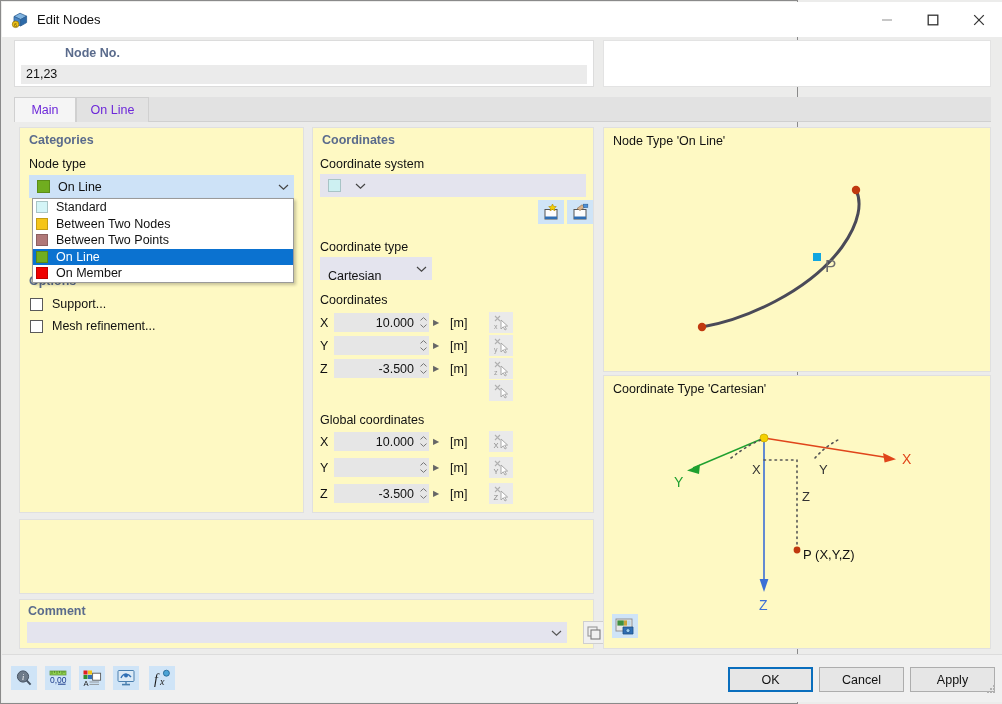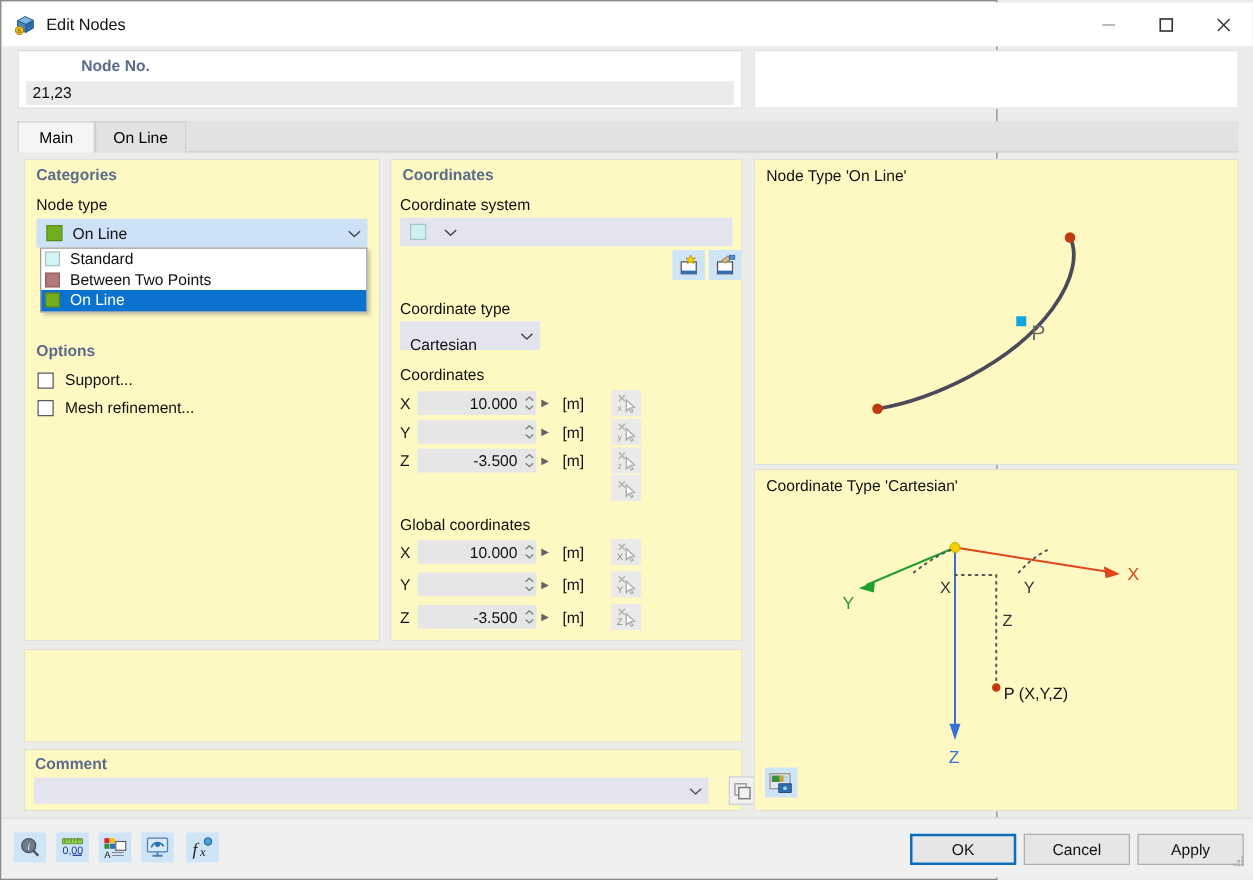--- a/index.html
+++ b/index.html
@@ -62,21 +62,21 @@
   }
 
   
   .tabstrip {
     position: absolute; left: 13px; top: 96px;
     width: 977px; height: 25px;
   }
   .tab {
     position: absolute; top: 0; height: 25px;
     display: flex; align-items: center; justify-content: center;
-    font-size: 12.5px; color: #000000;
+    font-size: 12.5px; color: #6d28d9;
     background: #e2e2e2;
     border: 1px solid #d0d0d0; border-bottom: none;
   }
   .tab.active { background: #f5f5f5; border-color: #d0d0d0; }
   .tab-main { left: 0; width: 62px; }
   .tab-online { left: 62px; width: 73px; }
   .tab-rest {
     position: absolute; left: 135px; top: 0; right: 0; height: 25px;
     background: #e2e2e2; border-bottom: 1px solid #d0d0d0;
   }
@@ -272,26 +272,34 @@
           </svg>
       </span>
     </div>
 
     <div class="dropdown" style="left:12px;top:70px;width:262px;">
       <div class="dd-item">
         <span class="dd-swatch" style="background:#d4f5f7"></span>
         <span>Standard</span>
       </div>
       <div class="dd-item">
+        <span class="dd-swatch" style="background:#f5c518"></span>
+        <span>Between Two Nodes</span>
+      </div>
+      <div class="dd-item">
         <span class="dd-swatch" style="background:#b07878"></span>
         <span>Between Two Points</span>
       </div>
       <div class="dd-item sel">
         <span class="dd-swatch" style="background:#70ad1f"></span>
         <span>On Line</span>
+      </div>
+      <div class="dd-item">
+        <span class="dd-swatch" style="background:#ef0000"></span>
+        <span>On Member</span>
       </div>
     </div>
 
     <div class="group-label" style="position:absolute;left:9px;top:146px;">Options</div>
 
     <div class="chk-row" style="left:10px;top:169px;">
       <span class="chk-box"></span>
       <span class="field-label">Support...</span>
     </div>
     <div class="chk-row" style="left:10px;top:191px;">

